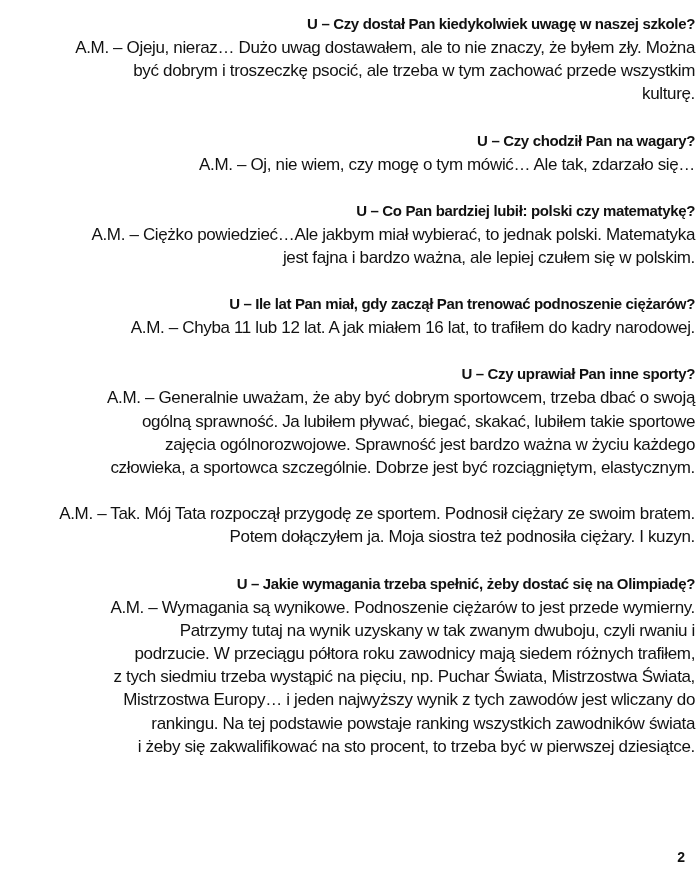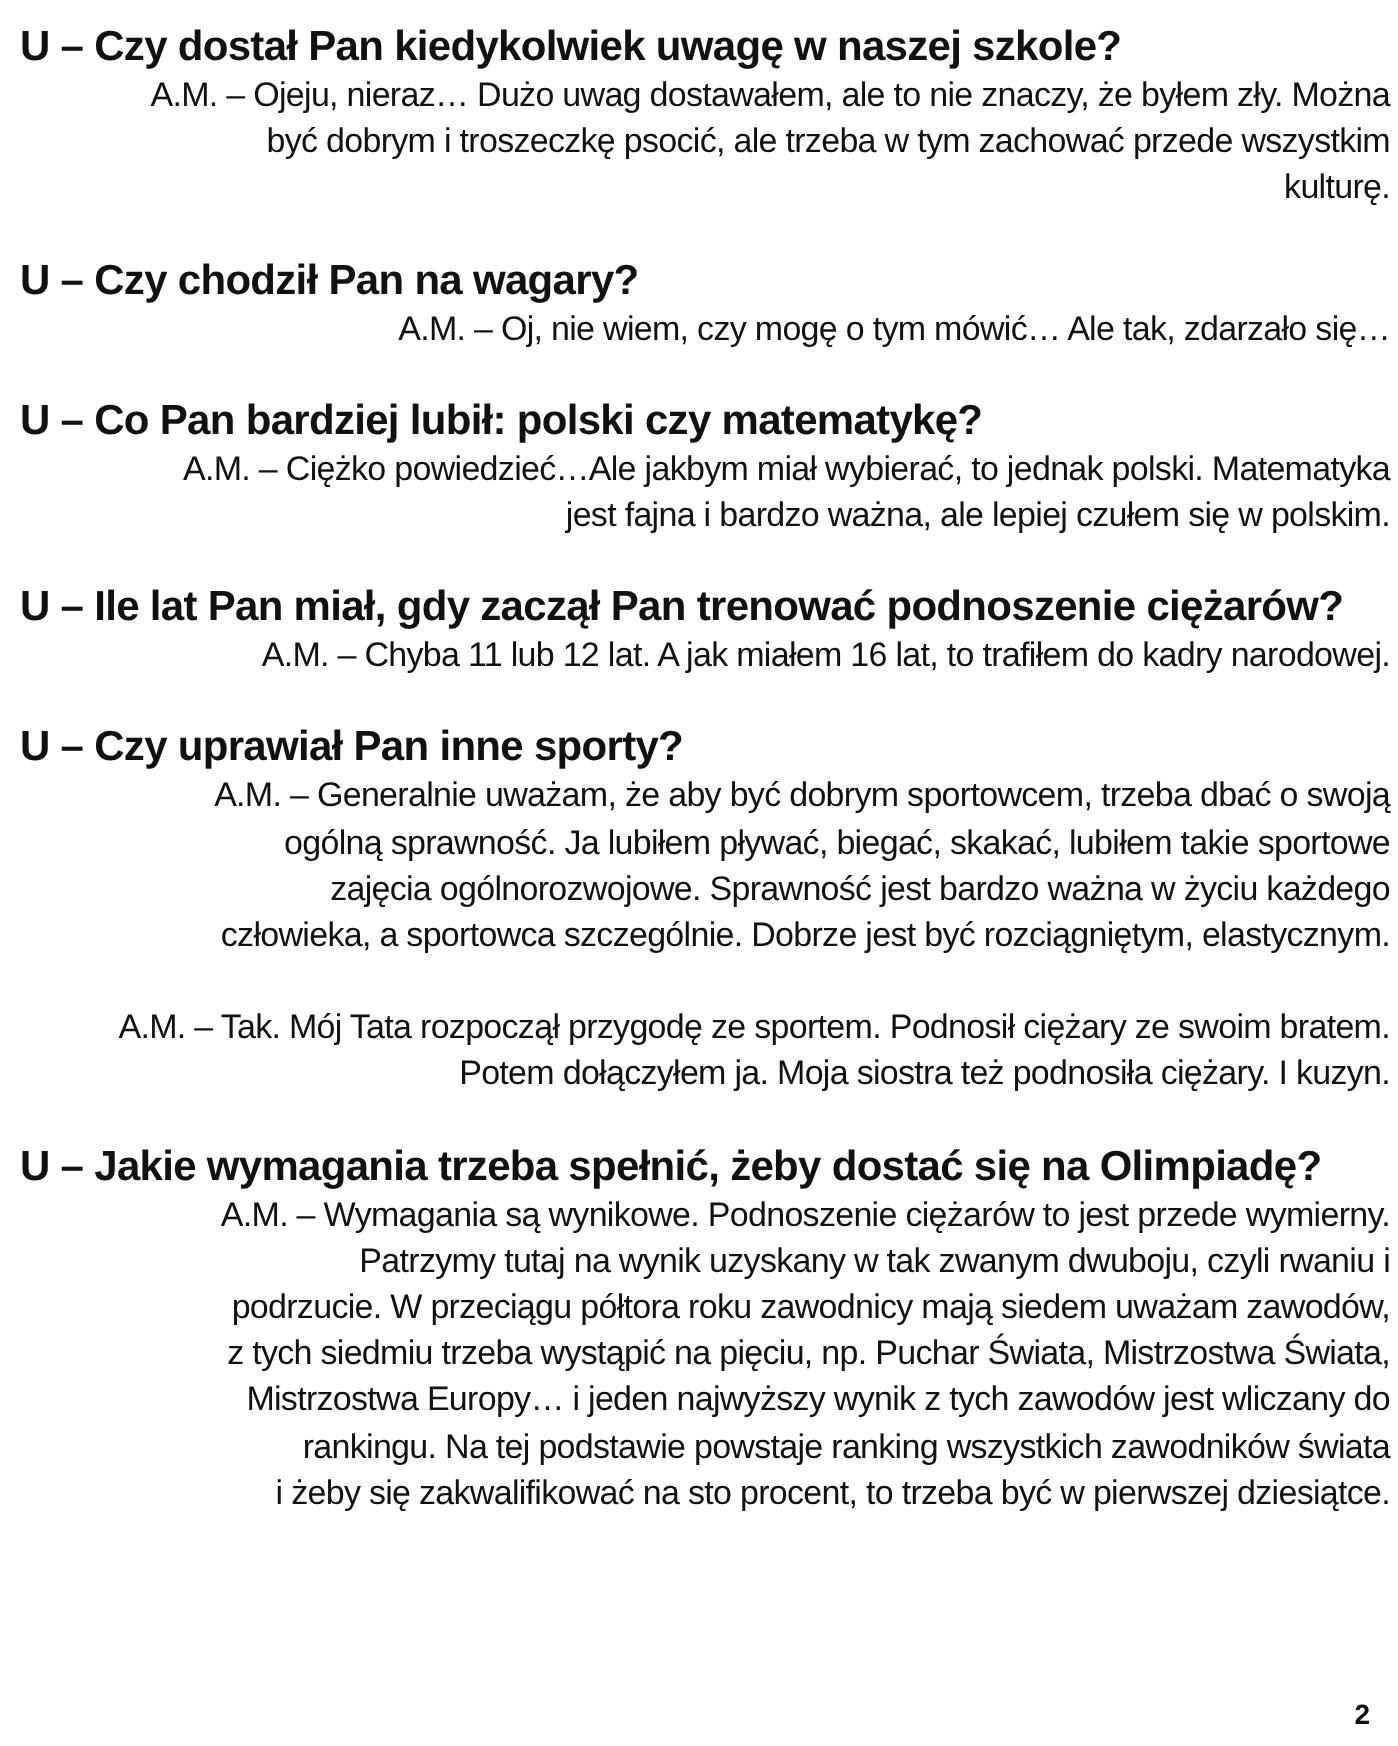--- a/index.html
+++ b/index.html
@@ -19,25 +19,26 @@
       position: absolute;
       left: 10px;
       top: 12px;
       width: 685px;
     }
     .qa {
       margin-bottom: 23px;
     }
     .question {
       font-weight: bold;
-      font-size: 21px;
+      font-size: 15px;
       line-height: 24px;
       height: 24px;
       white-space: nowrap;
       letter-spacing: -0.35px;
+      text-align: right;
     }
     .answer {
       position: relative;
       font-size: 17px;
       line-height: 23.2px;
       letter-spacing: -0.35px;
     }
     .answer .line {
       white-space: nowrap;
       display: block;
@@ -105,21 +106,21 @@
       <div class="answer">
         <span class="line first"><span class="speaker">A.M. – </span><span>Tak. Mój Tata rozpoczął przygodę ze sportem. Podnosił ciężary ze swoim bratem.</span></span>
         <span class="line cont">Potem dołączyłem ja. Moja siostra też podnosiła ciężary. I kuzyn.</span>
       </div>
     </div>
     <div class="qa">
       <div class="question">U – Jakie wymagania trzeba spełnić, żeby dostać się na Olimpiadę?</div>
       <div class="answer">
         <span class="line first"><span class="speaker">A.M. – </span><span>Wymagania są wynikowe. Podnoszenie ciężarów to jest przede wymierny.</span></span>
         <span class="line cont">Patrzymy tutaj na wynik uzyskany w tak zwanym dwuboju, czyli rwaniu i</span>
-        <span class="line cont">podrzucie. W przeciągu półtora roku zawodnicy mają siedem uważam zawodów,</span>
+        <span class="line cont">podrzucie. W przeciągu półtora roku zawodnicy mają siedem różnych trafiłem,</span>
         <span class="line cont">z tych siedmiu trzeba wystąpić na pięciu, np. Puchar Świata, Mistrzostwa Świata,</span>
         <span class="line cont">Mistrzostwa Europy… i jeden najwyższy wynik z tych zawodów jest wliczany do</span>
         <span class="line cont">rankingu. Na tej podstawie powstaje ranking wszystkich zawodników świata</span>
         <span class="line cont">i żeby się zakwalifikować na sto procent, to trzeba być w pierwszej dziesiątce.</span>
       </div>
     </div>
   </div>
 <div class="page-number">2</div>
 
 </body></html>

